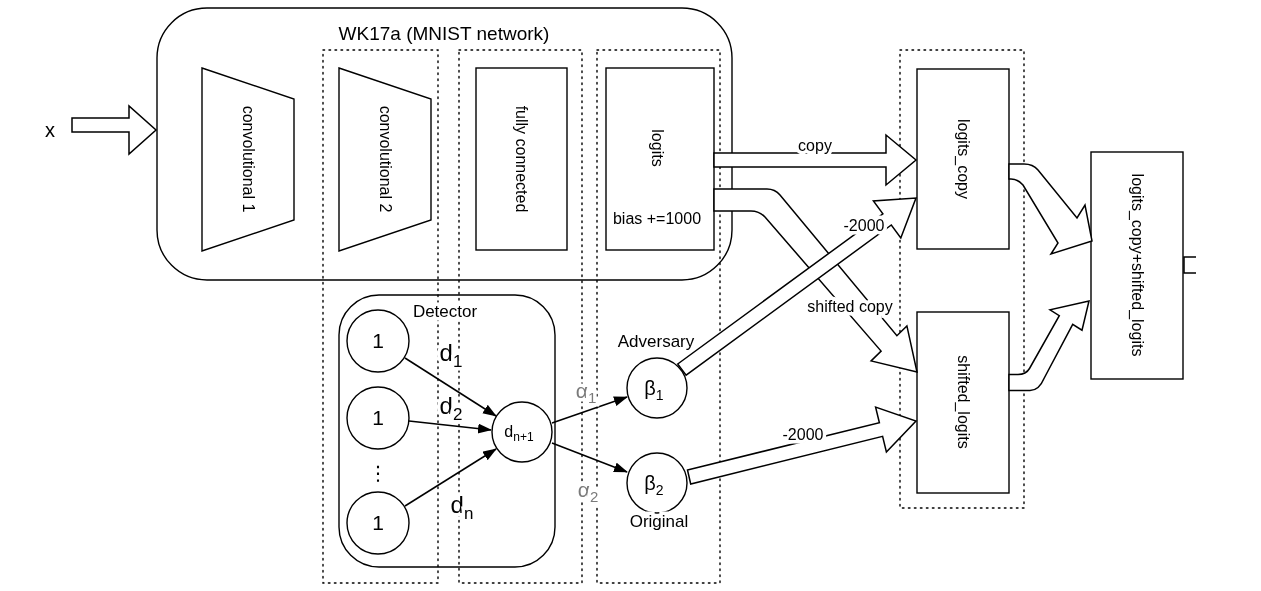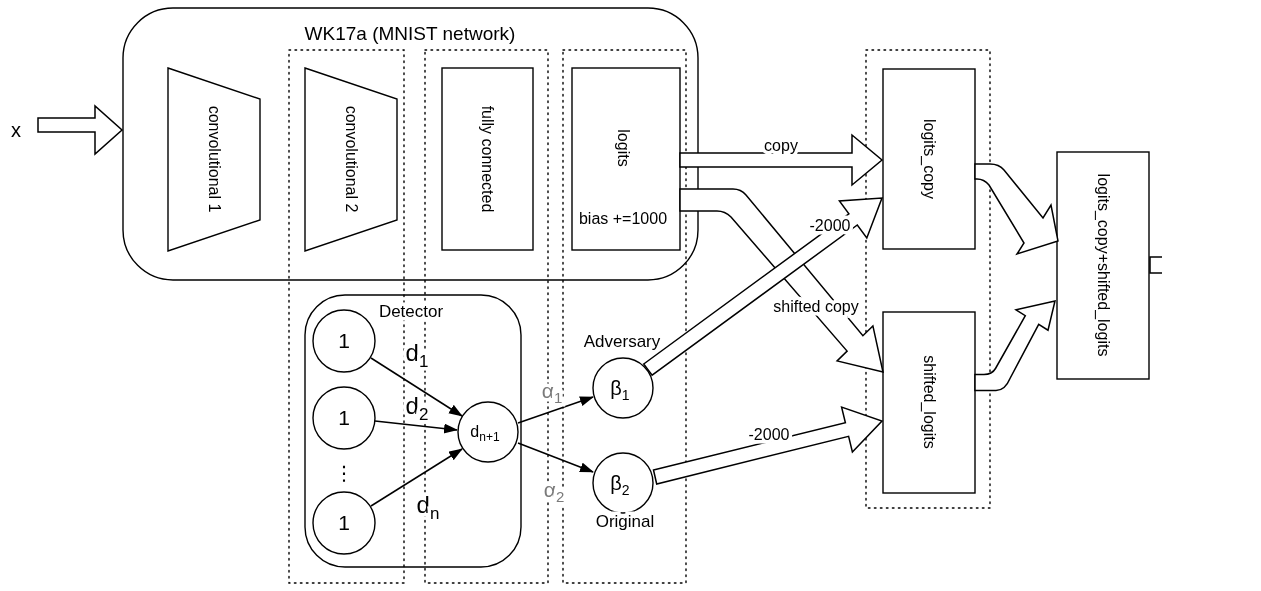--- a/index.html
+++ b/index.html
@@ -7,20 +7,21 @@
     padding: 0;
     background: #ffffff;
     font-family: "Liberation Sans", sans-serif;
   }
   #stage {
     width: 1162px;
     height: 591px;
     position: relative;
     background: #ffffff;
     overflow: hidden;
+    margin-left: 34px;
   }
   svg text {
     font-family: "Liberation Sans", sans-serif;
     fill: #000000;
   }
   .box {
     fill: #ffffff;
     stroke: #000000;
     stroke-width: 1.4;
   }

